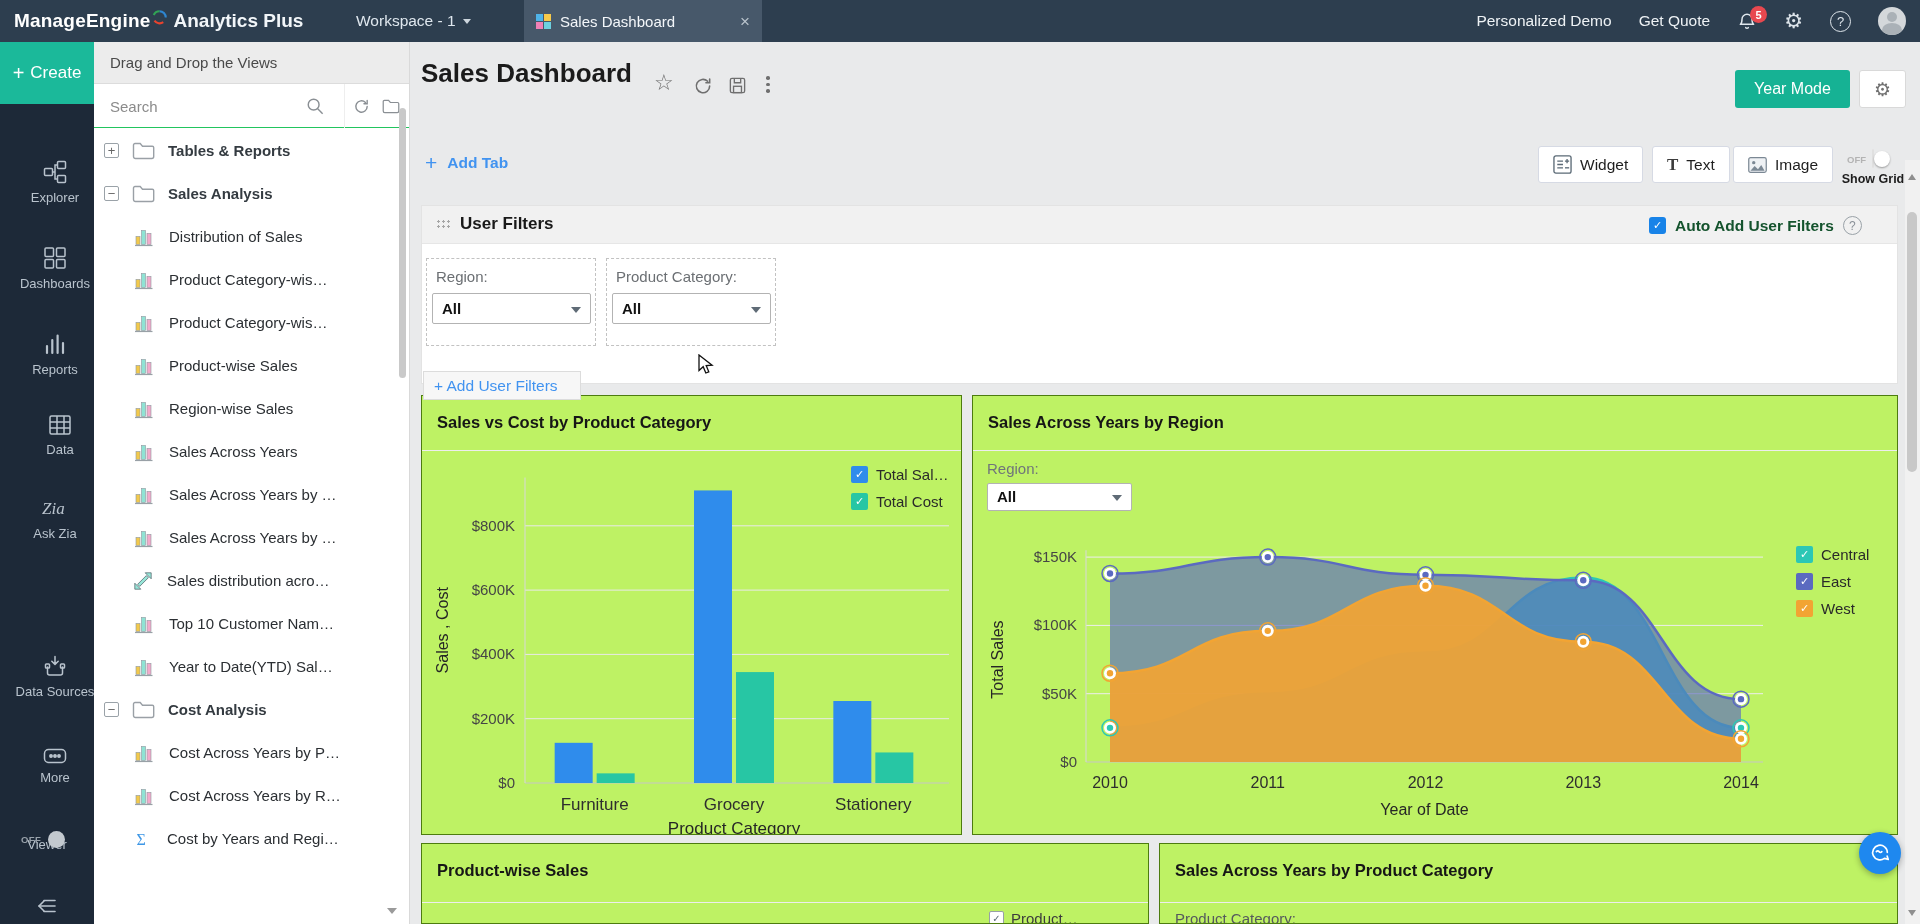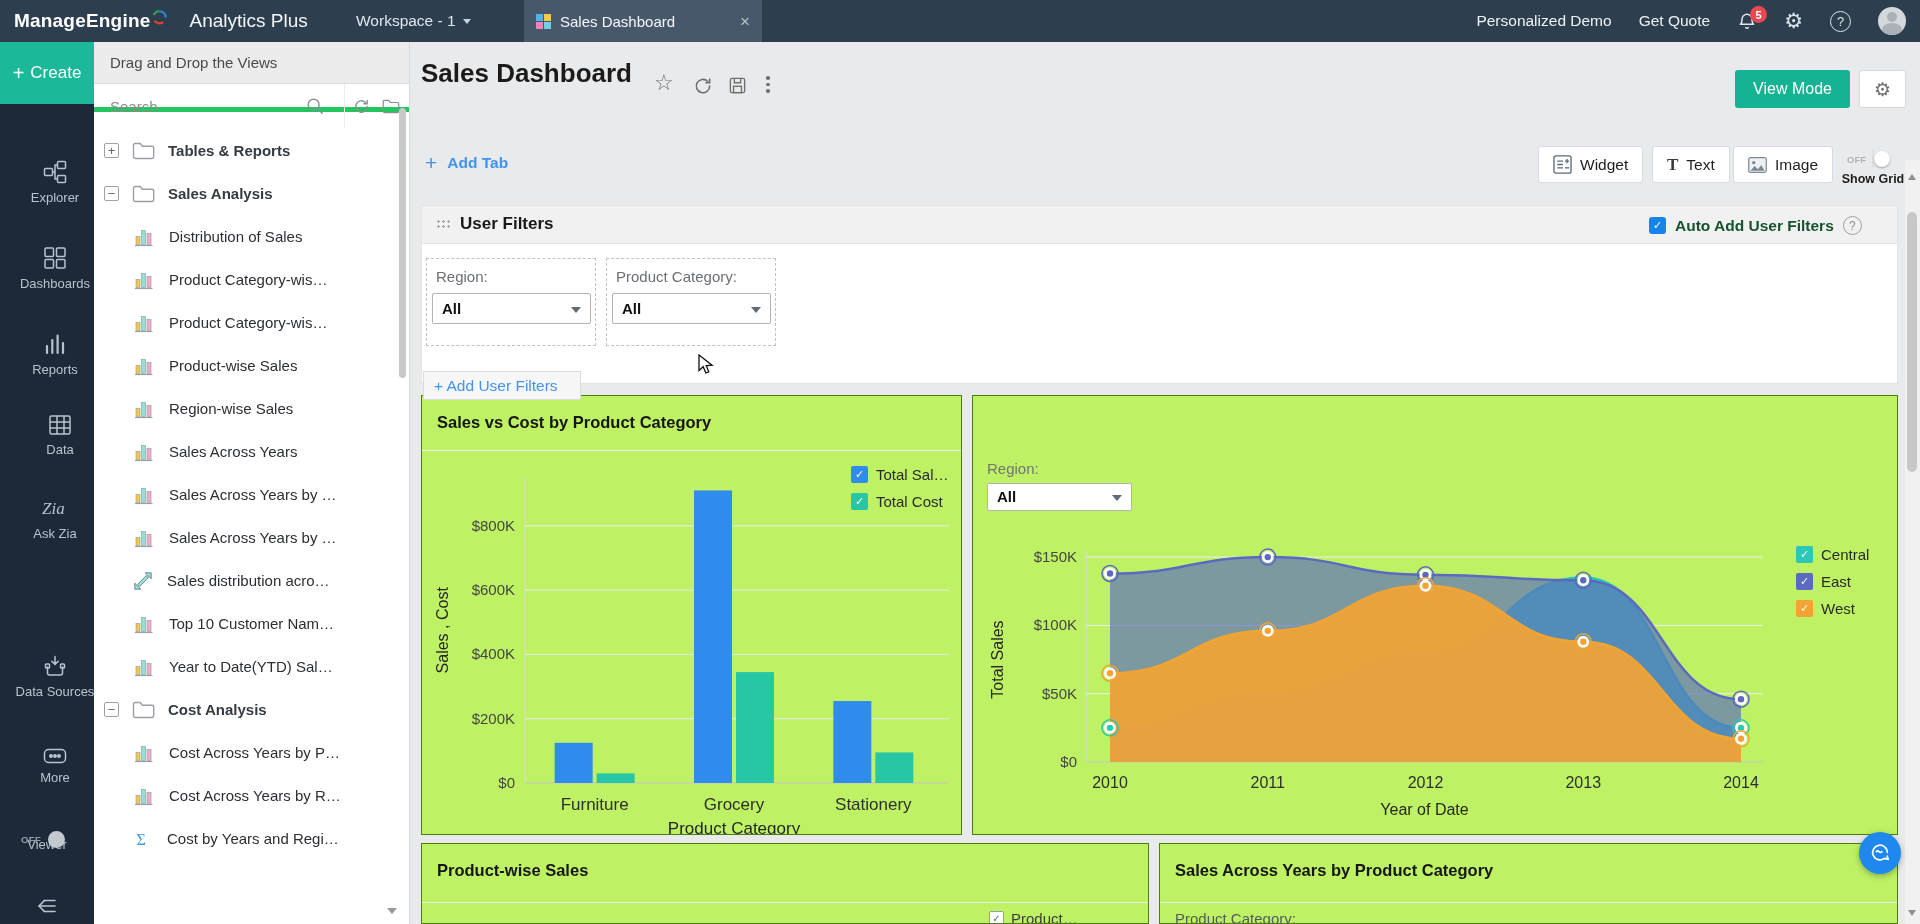--- a/index.html
+++ b/index.html
@@ -2,21 +2,21 @@
 <html><head>
 <meta charset="utf-8">
 <style>
 *{margin:0;padding:0;box-sizing:border-box}
 html,body{width:1920px;height:924px;overflow:hidden;font-family:"Liberation Sans",sans-serif;background:#e9eaeb}
 svg{display:block}
 
 #topbar{position:absolute;left:0;top:0;width:1920px;height:42px;background:#2d3e4f;color:#e8edf2;z-index:9}
 #logo{position:absolute;left:14px;top:0;height:42px;display:flex;align-items:center;gap:2px}
 .brand-bold{font-size:19px;font-weight:bold;color:#fff;letter-spacing:.2px}
-.brand-light{font-size:19px;color:#f2f6f9;font-weight:400;margin-left:20px}
+.brand-light{font-size:19px;color:#f2f6f9;font-weight:700;margin-left:4px}
 #workspace{position:absolute;left:356px;top:0;height:42px;display:flex;align-items:center;gap:7px;font-size:15.5px;color:#dfe7ee;cursor:pointer}
 .caret-down{width:0;height:0;border-left:4.5px solid transparent;border-right:4.5px solid transparent;border-top:5.5px solid #cdd6de}
 #tab{position:absolute;left:524px;top:0;width:238px;height:42px;background:#47586a;display:flex;align-items:center;padding:0 12px;gap:9px}
 #tab-grid{width:15px;height:15px;display:grid;grid-template-columns:7px 7px;grid-template-rows:7px 7px;gap:1px}
 #tab-grid i{display:block}
 #tab-label{font-size:15px;color:#f4f7fa;white-space:nowrap;flex:1}
 #tab-close{color:#b9c3cc;font-size:17px;cursor:pointer;line-height:1}
 #top-right{position:absolute;right:14px;top:0;height:42px;display:flex;align-items:center;gap:27px}
 .top-link{font-size:15.5px;color:#eef2f5;cursor:pointer;white-space:nowrap}
 #bell-wrap{position:relative;cursor:pointer}
@@ -35,21 +35,21 @@
 .sb-label{display:block;font-size:13px;margin-top:6px;line-height:1.25}
 #viewer-block{position:absolute;left:0;top:788px;width:94px;text-align:center}
 .pill{width:46px;height:19px;border-radius:10px;background:#dde1e5;position:relative;margin:0 auto;cursor:pointer}
 .pill .knob{position:absolute;left:1px;top:1px;width:17px;height:17px;border-radius:50%;background:#c3c9cf}
 .pill .off{position:absolute;right:6px;top:4px;font-size:9.5px;font-weight:bold;color:#98a1aa;letter-spacing:.3px}
 #viewer-label{display:block;font-size:13px;color:#b9c3cd;margin-top:7px}
 #collapse-btn{position:absolute;left:0;bottom:8px;width:94px;display:flex;justify-content:center;cursor:pointer}
 
 #treepanel{position:absolute;left:94px;top:42px;width:316px;height:882px;background:#fff;border-right:1px solid #d9d9d9}
 #tree-header{height:42px;background:#ececec;border-bottom:1px solid #dcdcdc;font-size:15px;color:#4a4a4a;line-height:42px;padding-left:16px}
-#search-row{position:relative;height:28px;border-bottom:5px solid #22c55e}
+#search-row{position:relative;height:44px;border-bottom:1px solid #22c55e}
 #search-input{position:absolute;left:16px;top:10px;width:190px;height:24px;border:none;outline:none;font-size:15px;color:#555;font-family:"Liberation Sans",sans-serif;background:transparent}
 #search-input::placeholder{color:#8b8b8b}
 #search-mag{position:absolute;left:212px;top:13px}
 #tree-tools{position:absolute;left:250px;top:0;height:44px;display:flex;align-items:center;gap:12px;padding-left:8px;border-left:1px solid #eee}
 #tree-list{position:absolute;left:0;top:87px;width:300px;bottom:0;overflow:hidden}
 .trow{height:43px;display:flex;align-items:center;cursor:pointer}
 .expbox{width:15px;height:15px;border:1px solid #9aa2a8;border-radius:2px;margin-left:10px;font-size:13px;line-height:13px;text-align:center;color:#666;flex:0 0 auto;cursor:pointer}
 .fico{margin-left:13px;flex:0 0 auto}
 .flab{margin-left:13px;font-size:15px;font-weight:bold;color:#343b41;white-space:nowrap}
 .lico{margin-left:39px;flex:0 0 auto}
@@ -495,21 +495,21 @@
         <path d="M8 3v5.5h8V3"></path>
         <rect x="7" y="13" width="10" height="8"></rect>
       </svg>
   </span>
   <span class="title-ico" id="kebab-icon">
       <i></i>
       <i></i>
       <i></i>
     </span>
 
-  <button id="viewmode-btn">View Mode</button>
+  <button id="viewmode-btn">Year Mode</button>
   <div id="gear-btn">⚙</div>
 
   <div id="addtab">
     <span id="addtab-plus">+</span>
     <span id="addtab-label">Add Tab</span>
   </div>
 
   <div class="tool-btn" id="widget-btn">
     <span>
       <svg width="19" height="19" viewBox="0 0 20 20" fill="none" stroke="#5b6a76" stroke-width="1.4">
@@ -604,20 +604,23 @@
         <text x="312" y="356" text-anchor="middle" fill="#2e2e2e" font-size="17">Grocery</text>
         <rect x="411.33333333333337" y="247.01749999999998" width="38" height="81.98250000000002" fill="#2f8cec"></rect>
         <rect x="453.33333333333337" y="298.4575" width="38" height="30.542500000000018" fill="#27c6a4"></rect>
         <text x="451.33333333333337" y="356" text-anchor="middle" fill="#2e2e2e" font-size="17">Stationery</text>
         <text x="312" y="380" text-anchor="middle" fill="#262626" font-size="17">Product Category</text>
         <text x="26" y="176.2875" text-anchor="middle" fill="#262626" font-size="16" transform="rotate(-90 26 176.2875)">Sales , Cost</text>
       </svg>
   </div>
 
   <div class="panel" id="panel2">
+    <div class="panel-head">
+      <span class="panel-title">Sales Across Years by Region</span>
+    </div>
     <span id="region-label">Region:</span>
     <span id="region-select">
       <span class="select-val">All</span>
       <span class="select-caret"></span>
     </span>
     <div class="legend" id="area-legend">
         <div class="leg-item">
           <span class="leg-box" style="background:#2cc7b5">✓</span>
           <span class="leg-lab">Central</span>
         </div>

